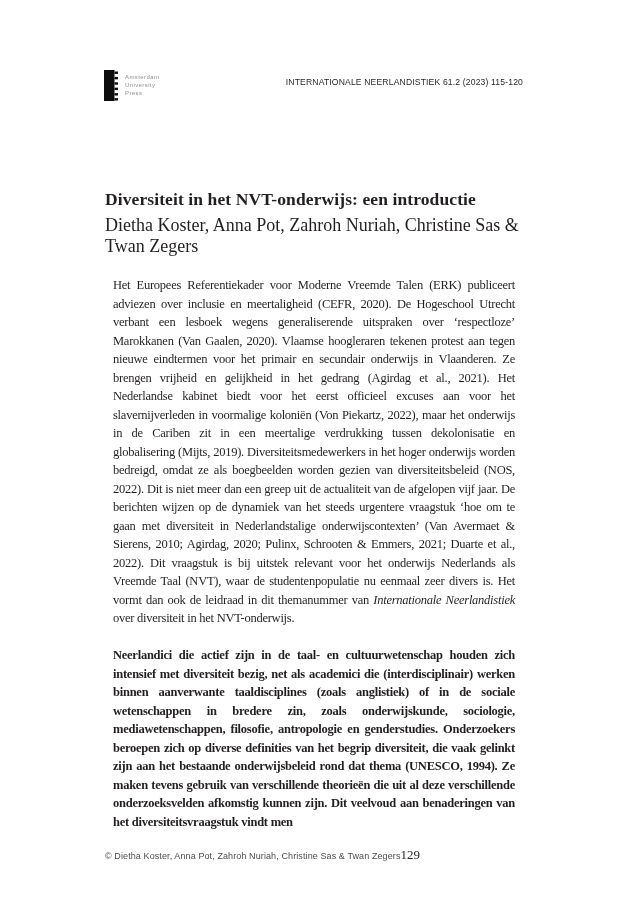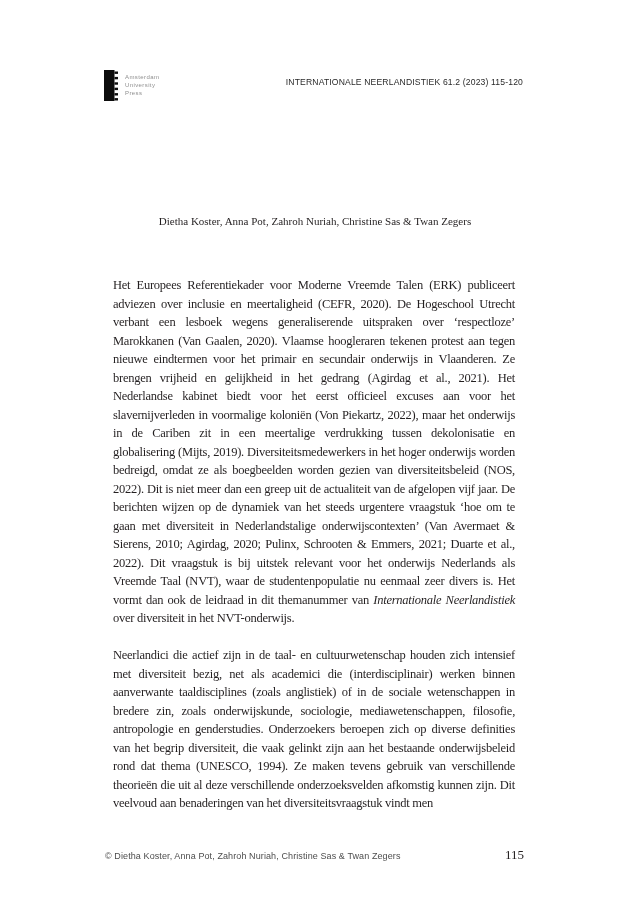--- a/index.html
+++ b/index.html
@@ -36,40 +36,40 @@
   .header-right .doi { font-style: italic; color: #2a2a2a; text-decoration: none; }
 
   
   .article-title {
     position: absolute; left: 105px; top: 177px; width: 420px;
     font-weight: bold; font-size: 17.5px; color: #231f20;
     letter-spacing: 0.1px;
   }
   .article-authors {
     position: absolute; left: 105px; top: 215px; width: 420px;
-    font-size: 11px; color: #231f20; text-align: center;
+    font-size: 18px; color: #231f20;
   }
 
   
   .body-text {
     position: absolute; left: 105px; top: 268px; width: 418px;
     max-height: 572px; overflow: hidden;
     font-size: 12.5px; line-height: 18.5px; letter-spacing: -0.25px;
     color: #231f20;
     text-align: justify;
     hyphens: auto;
   }
   .body-text p { margin: 8px; }
-  .body-text p + p { margin-top: 18.5px; }
+  .body-text p + p { margin-top: 18.5px; font-weight: bold; }
   .italic { font-style: italic; }
 
   
   .page-footer {
     position: absolute; left: 105px; right: 103px; top: 847px;
-    display: flex; justify-content: space-between; align-items: baseline; gap: 48px;
+    display: flex; align-items: baseline;
   }
   .copyright {
     font-family: "Liberation Sans", sans-serif;
     font-size: 9px; letter-spacing: 0.1px;
     color: #4d4d4d;
   }
   .page-number {
     font-family: "Liberation Serif", serif;
     font-size: 13px; color: #231f20;
   }
@@ -93,25 +93,26 @@
       <div>Amsterdam</div>
       <div>University</div>
       <div>Press</div>
     </div>
   </div>
 
   <div class="header-right">
     <div>INTERNATIONALE NEERLANDISTIEK 61.2 (2023) 115-120</div>
   </div>
 
+  <h1 class="article-title">Diversiteit in het NVT-onderwijs: een introductie</h1>
   <div class="article-authors">Dietha Koster, Anna Pot, Zahroh Nuriah, Christine Sas &amp; Twan Zegers</div>
 
   <div class="body-text">
     <p><span>Het Europees Referentiekader voor Moderne Vreemde Talen (ERK) publiceert adviezen over inclusie en meertaligheid (CEFR, 2020). De Hogeschool Utrecht verbant een lesboek wegens generaliserende uitspraken over ‘respectloze’ Marokkanen (Van Gaalen, 2020). Vlaamse hoogleraren tekenen protest aan tegen nieuwe eindtermen voor het primair en secundair onderwijs in Vlaanderen. Ze brengen vrijheid en gelijkheid in het gedrang (Agirdag et al., 2021). Het Nederlandse kabinet biedt voor het eerst officieel excuses aan voor het slavernijverleden in voormalige koloniën (Von Piekartz, 2022), maar het onderwijs in de Cariben zit in een meertalige verdrukking tussen dekolonisatie en globalisering (Mijts, 2019). Diversiteitsmedewerkers in het hoger onderwijs worden bedreigd, omdat ze als boegbeelden worden gezien van diversiteitsbeleid (NOS, 2022). Dit is niet meer dan een greep uit de actualiteit van de afgelopen vijf jaar. De berichten wijzen op de dynamiek van het steeds urgentere vraagstuk ‘hoe om te gaan met diversiteit in Nederlandstalige onderwijscontexten’ (Van Avermaet &amp; Sierens, 2010; Agirdag, 2020; Pulinx, Schrooten &amp; Emmers, 2021; Duarte et al., 2022). Dit vraagstuk is bij uitstek relevant voor het onderwijs Nederlands als Vreemde Taal (NVT), waar de studentenpopulatie nu eenmaal zeer divers is. Het vormt dan ook de leidraad in dit themanummer van </span><span class="italic">Internationale Neerlandistiek</span><span> over diversiteit in het NVT-onderwijs.</span></p>
     <p>Neerlandici die actief zijn in de taal- en cultuurwetenschap houden zich intensief met diversiteit bezig, net als academici die (interdisciplinair) werken binnen aanverwante taaldisciplines (zoals anglistiek) of in de sociale wetenschappen in bredere zin, zoals onderwijskunde, sociologie, mediawetenschappen, filosofie, antropologie en genderstudies. Onderzoekers beroepen zich op diverse definities van het begrip diversiteit, die vaak gelinkt zijn aan het bestaande onderwijsbeleid rond dat thema (UNESCO, 1994). Ze maken tevens gebruik van verschillende theorieën die uit al deze verschillende onderzoeksvelden afkomstig kunnen zijn. Dit veelvoud aan benaderingen van het diversiteitsvraagstuk vindt men</p>
   </div>
 
   <div class="page-footer">
     <span class="copyright">© Dietha Koster, Anna Pot, Zahroh Nuriah, Christine Sas &amp; Twan Zegers</span>
-    <span class="page-number">115</span>
+    <span class="page-number">129</span>
   </div>
 
 </div>
 
 </body></html>

